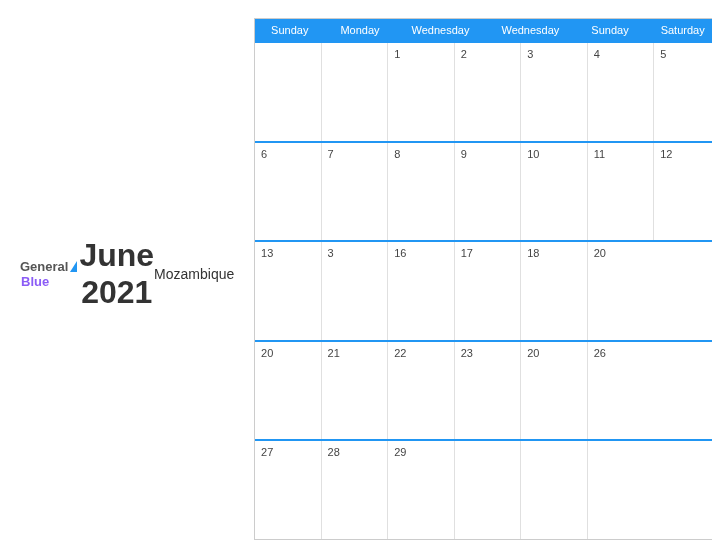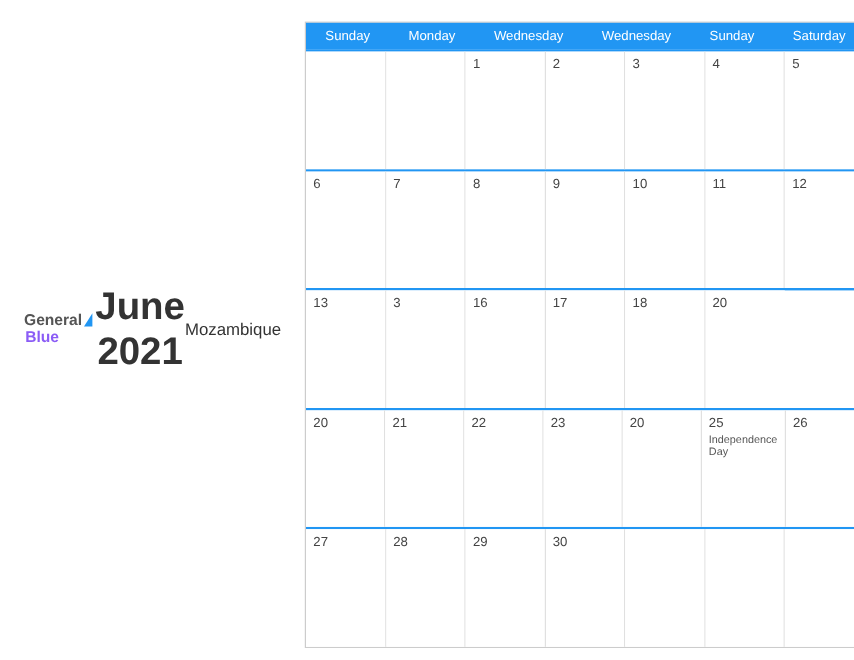--- a/index.html
+++ b/index.html
@@ -219,40 +219,33 @@
         <div class="day-cell">
             <span class="day-number">22</span>
           </div>
         <div class="day-cell">
             <span class="day-number">23</span>
           </div>
         <div class="day-cell">
             <span class="day-number">20</span>
           </div>
         <div class="day-cell">
-          <span class="day-number">25</span>
-          <span class="day-event">Independence Day</span>
-        </div>
-        <div class="day-cell">
             <span class="day-number">26</span>
           </div>
       </div>
 
       <div class="week-row">
         <div class="day-cell">
             <span class="day-number">27</span>
           </div>
         <div class="day-cell">
             <span class="day-number">28</span>
           </div>
         <div class="day-cell">
             <span class="day-number">29</span>
-          </div>
-        <div class="day-cell">
-            <span class="day-number">30</span>
           </div>
         <div class="day-cell empty-cell"></div>
         <div class="day-cell empty-cell"></div>
         <div class="day-cell empty-cell"></div>
       </div>
 
     </div>
   </div>
 </div>
 

